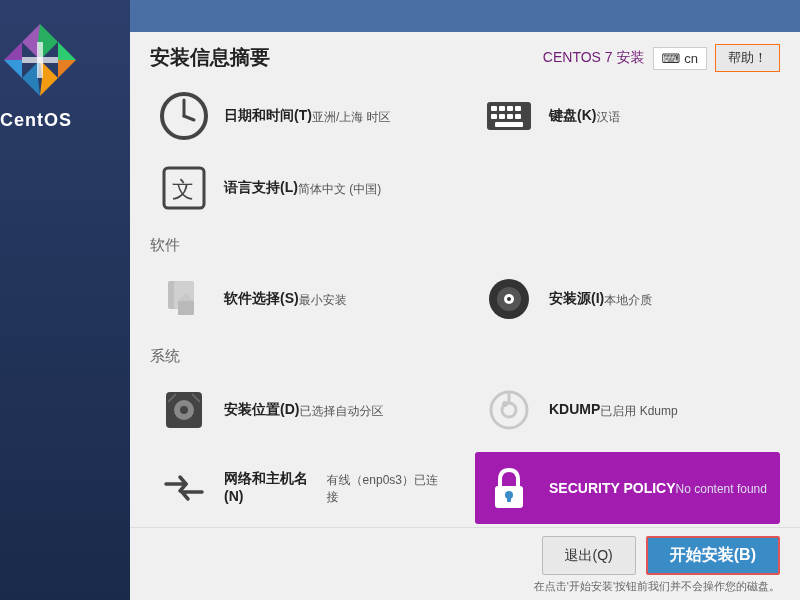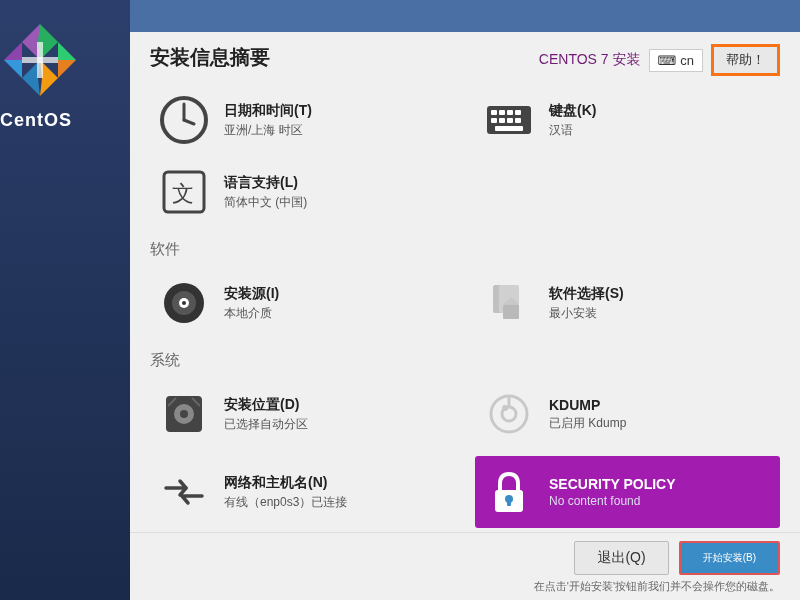--- a/index.html
+++ b/index.html
@@ -71,21 +71,21 @@
       background: #fff;
       padding: 3px 8px;
       font-size: 13px;
       color: #333;
       display: flex;
       align-items: center;
       gap: 4px;
     }
     .help-btn {
       background: #e8e8e8;
-      border: 3px solid #f97316;
+      border: 1px solid #f97316;
       padding: 4px 12px;
       font-size: 13px;
       cursor: pointer;
       color: #333;
     }
 
     
     .content {
       flex: 1;
       overflow-y: auto;
@@ -133,21 +133,21 @@
     .item-icon svg {
       width: 52px;
       height: 52px;
     }
     .item-icon.greyed svg {
       opacity: 0.45;
     }
 
     .item-text {
       display: flex;
-      flex-direction: column;
+      flex-direction: row;
     }
     .item-title {
       font-size: 14px;
       font-weight: bold;
       color: #222;
     }
     .item-subtitle {
       font-size: 12px;
       color: #555;
       margin-top: 2px;
@@ -180,24 +180,24 @@
       padding: 7px 22px;
       font-size: 14px;
       cursor: pointer;
       color: #333;
       border-radius: 2px;
     }
     .btn-install {
       background: #3a8cc7;
       border: 2px solid #e05555;
       padding: 7px 22px;
-      font-size: 10px;
+      font-size: 16px;
       cursor: pointer;
       color: #fff;
-      font-weight: normal;
+      font-weight: bold;
       border-radius: 2px;
     }
     .footer-note {
       font-size: 11px;
       color: #666;
     }
   </style>
 </head>
 <body>
 
@@ -292,46 +292,46 @@
           <span class="item-subtitle">简体中文 (中国)</span>
         </div>
       </div>
       <div></div>
     </div>
 
     <div class="section-label">软件</div>
     <div class="items-grid">
 
       <div class="item-card">
+        <div class="item-icon greyed">
+          <svg viewBox="0 0 52 52" fill="none">
+            <rect x="10" y="8" width="22" height="28" rx="2" fill="#888"></rect>
+            <rect x="16" y="8" width="20" height="28" rx="2" fill="#aaa"></rect>
+            <rect x="20" y="28" width="16" height="14" rx="1" fill="#777"></rect>
+            <polygon points="20,28 28,20 36,28" fill="#999"></polygon>
+          </svg>
+        </div>
+        <div class="item-text">
+          <span class="item-title">软件选择(S)</span>
+          <span class="item-subtitle">最小安装</span>
+        </div>
+      </div>
+
+      <div class="item-card">
         <div class="item-icon">
           <svg viewBox="0 0 52 52" fill="none">
             <circle cx="26" cy="26" r="20" fill="#333"></circle>
             <circle cx="26" cy="26" r="12" fill="#555"></circle>
             <circle cx="26" cy="26" r="5" fill="#fff"></circle>
             <circle cx="26" cy="26" r="2" fill="#333"></circle>
           </svg>
         </div>
         <div class="item-text">
           <span class="item-title">安装源(I)</span>
           <span class="item-subtitle">本地介质</span>
-        </div>
-      </div>
-
-      <div class="item-card">
-        <div class="item-icon greyed">
-          <svg viewBox="0 0 52 52" fill="none">
-            <rect x="10" y="8" width="22" height="28" rx="2" fill="#888"></rect>
-            <rect x="16" y="8" width="20" height="28" rx="2" fill="#aaa"></rect>
-            <rect x="20" y="28" width="16" height="14" rx="1" fill="#777"></rect>
-            <polygon points="20,28 28,20 36,28" fill="#999"></polygon>
-          </svg>
-        </div>
-        <div class="item-text">
-          <span class="item-title">软件选择(S)</span>
-          <span class="item-subtitle">最小安装</span>
         </div>
       </div>
     </div>
 
     <div class="section-label">系统</div>
     <div class="items-grid">
 
       <div class="item-card">
         <div class="item-icon">
           <svg viewBox="0 0 52 52" fill="none">

